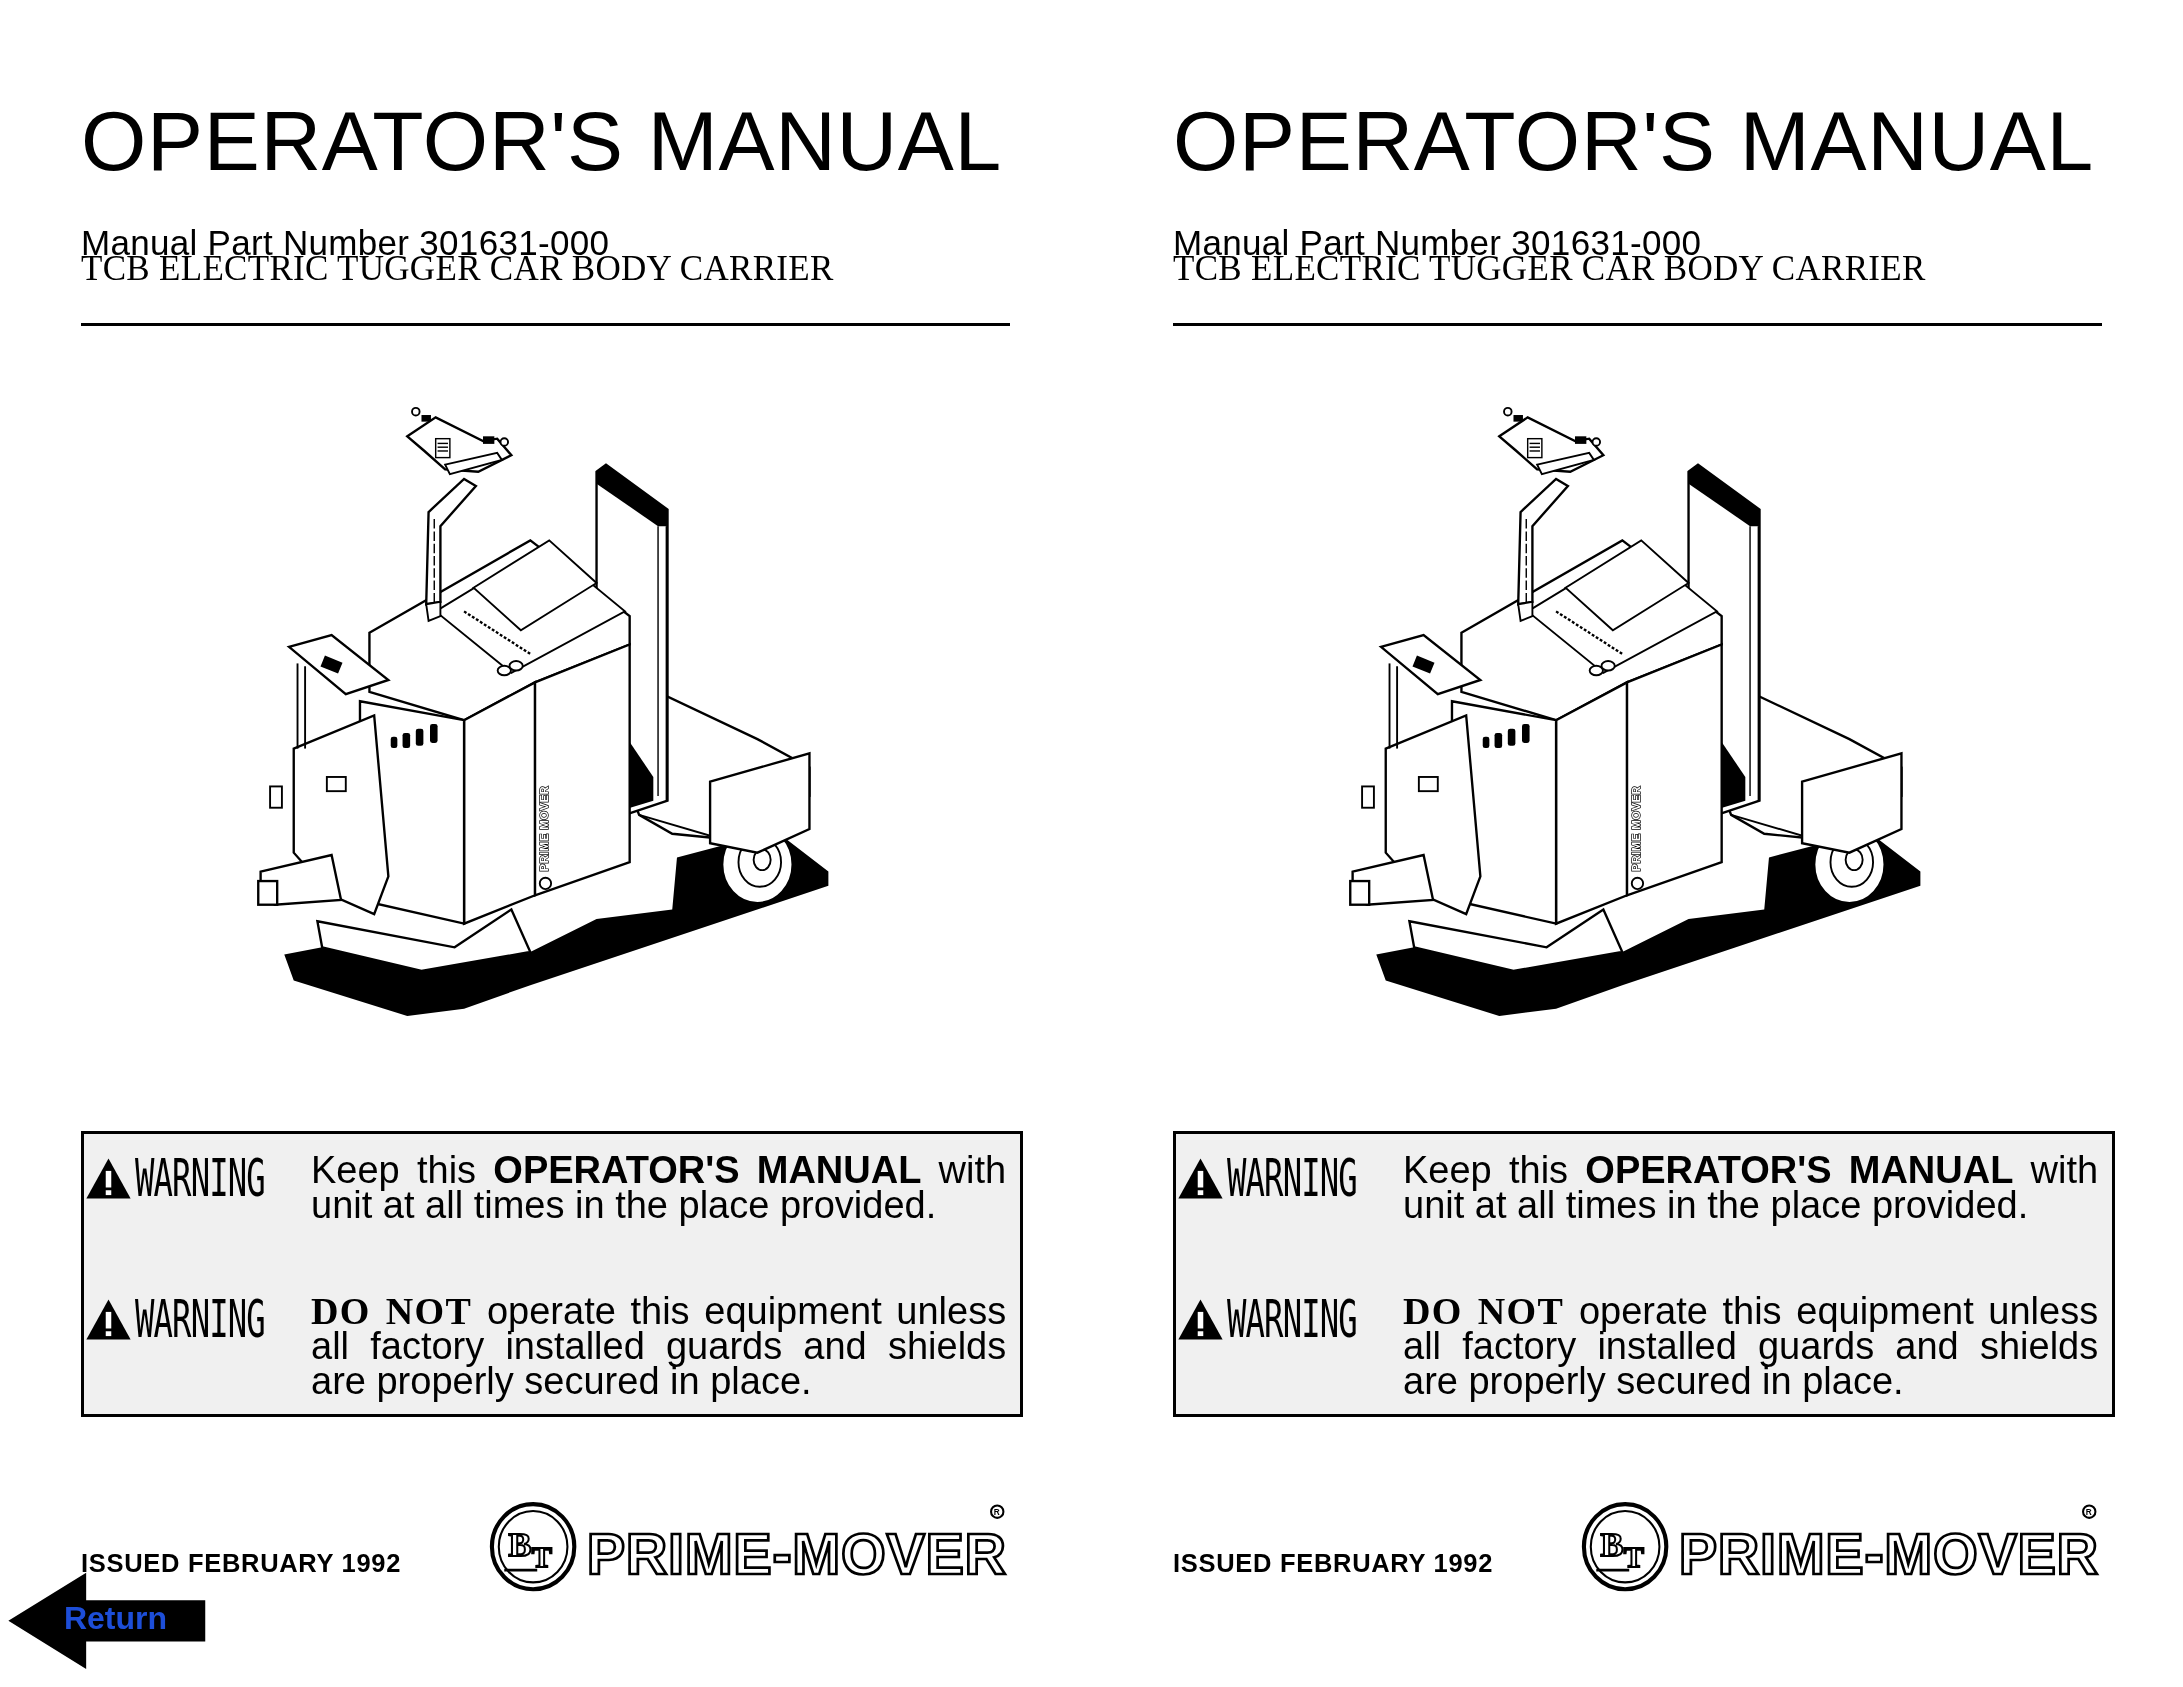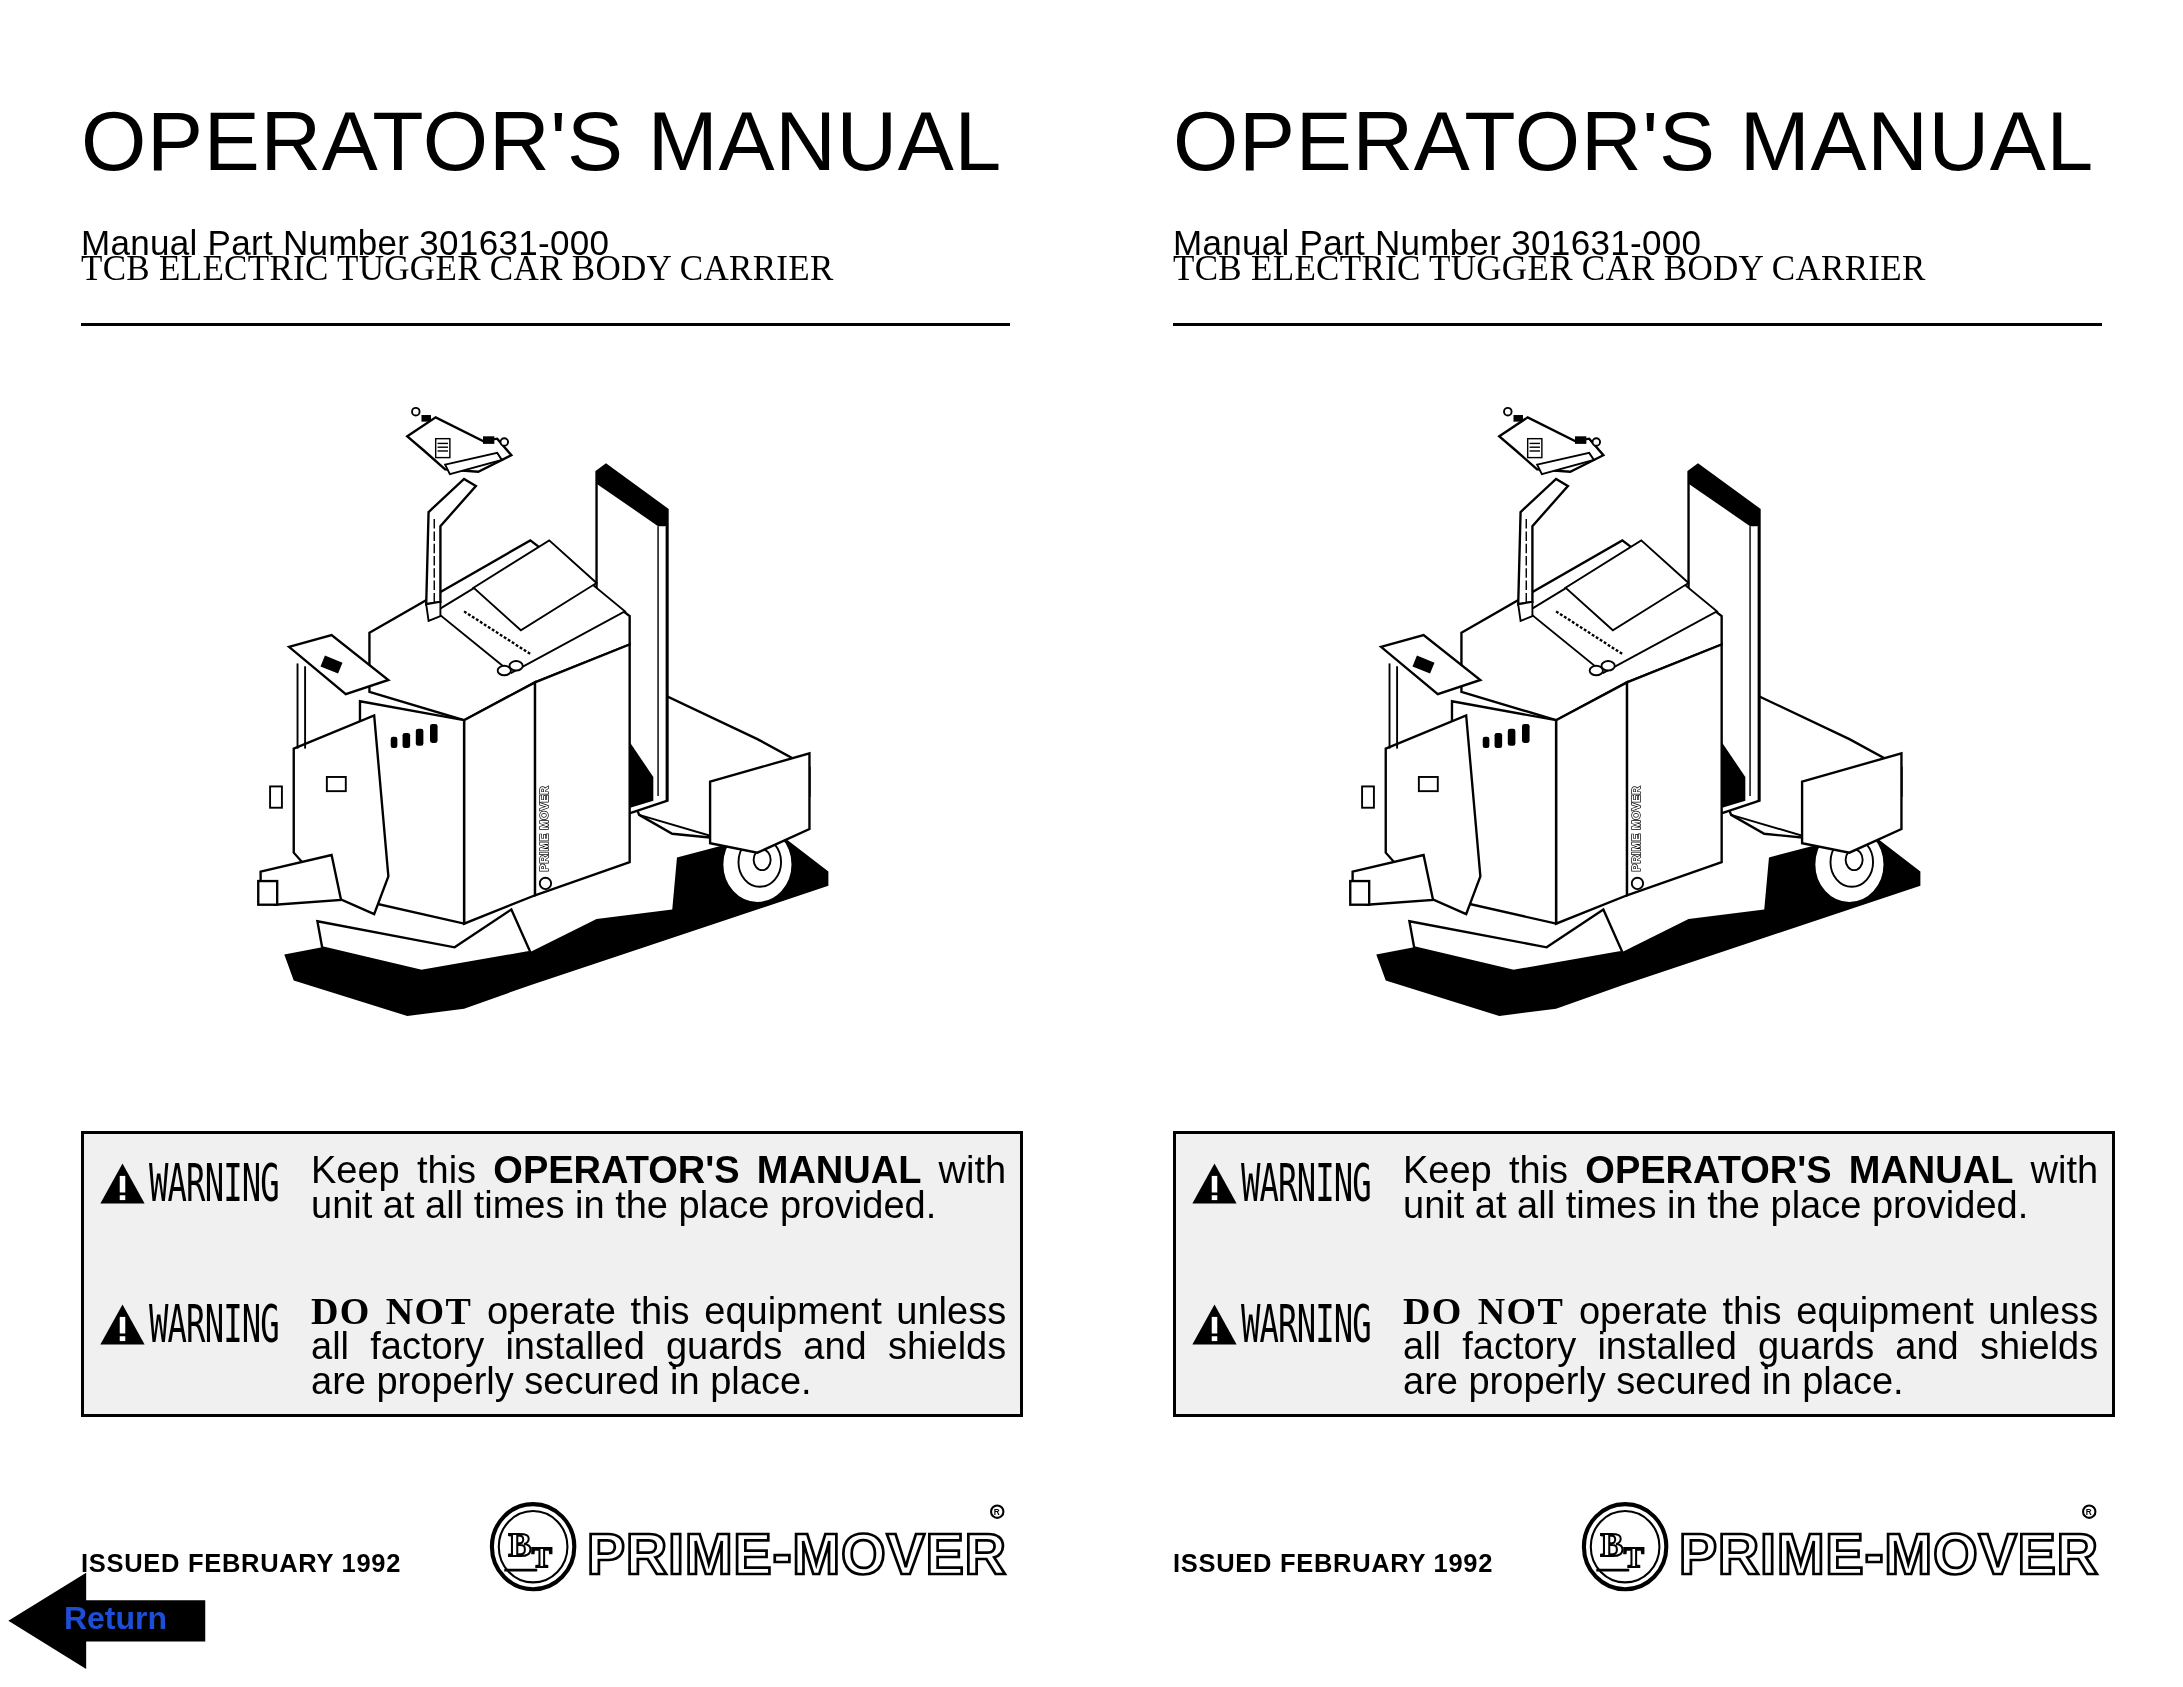--- a/index.html
+++ b/index.html
@@ -13,21 +13,21 @@
   .sub1 { top: 201px; margin-top: 24px; }
   .sub2 { top: 251px; font-family: Liberation Serif, serif; }
   .rule { position: absolute; left: 81px; top: 323px; width: 929px; height: 3.4px; background: #000; }
 
   .illustration { position: absolute; left: 131px; top: 389px; width: 827px; height: 634px; }
 
   .warn-box { position: absolute; left: 81px; top: 1131px; width: 936px; height: 280px; border: 3.4px solid #000; background: #f0f0f0; }
   .warn-row { position: absolute; left: 0; right: 0; }
   .warn-row.r1 { top: 19.3px; }
   .warn-row.r2 { top: 160px; }
-  .warn-label { position: absolute; left: 15px; top: 4.1px; display: flex; align-items: flex-end; height: 48px; }
+  .warn-label { position: absolute; left: 1px; top: 4.1px; display: flex; height: 48px; }
   .warn-tri { width: 47px; height: 43px; margin-right: 2.8px; }
   .warn-word { font-family: "DejaVu Sans Mono", monospace; font-size: 52px; line-height: 43px; height: 43px; transform: scaleX(0.62); transform-origin: left bottom; letter-spacing: -1.4px; white-space: nowrap; }
   .warn-text { position: absolute; left: 227px; right: 13.8px; top: 0; font-size: 38px; line-height: 35px; text-align: justify; text-align-last: left; }
   .warn-text b { font-weight: 700; }
   .warn-text .r2b { letter-spacing: 1.4px; font-family: Liberation Serif, serif; }
   .r2 .warn-text { text-align-last: left; }
 
   .issued { position: absolute; left: 81px; top: 1549px; font-size: 25.5px; font-weight: 700; letter-spacing: 0.7px; white-space: nowrap; }
 
   .logo { position: absolute; left: 488px; top: 1500px; width: 531px; height: 92px; }

